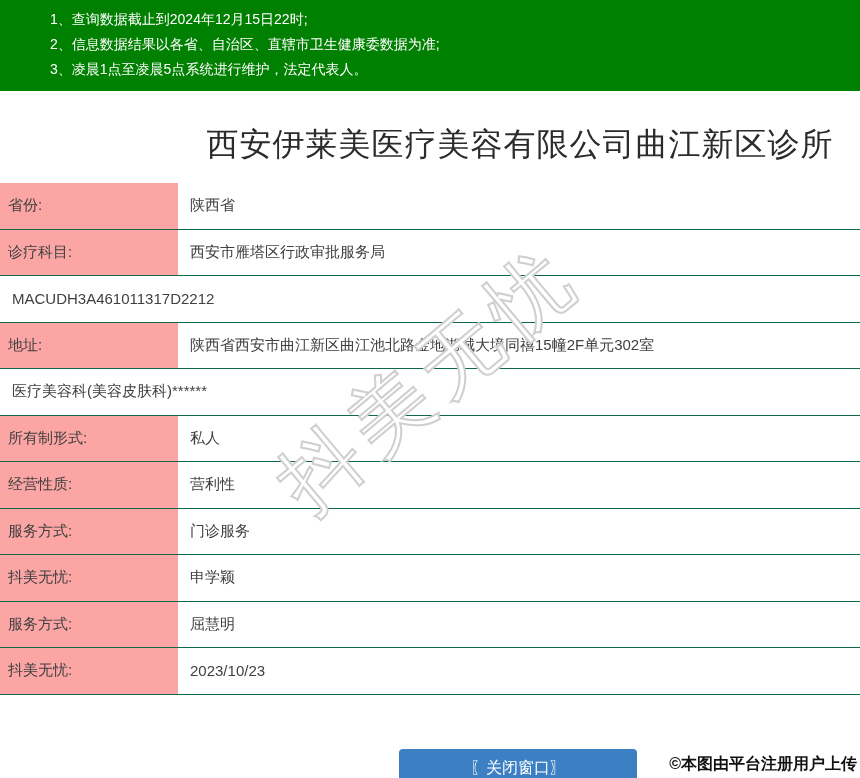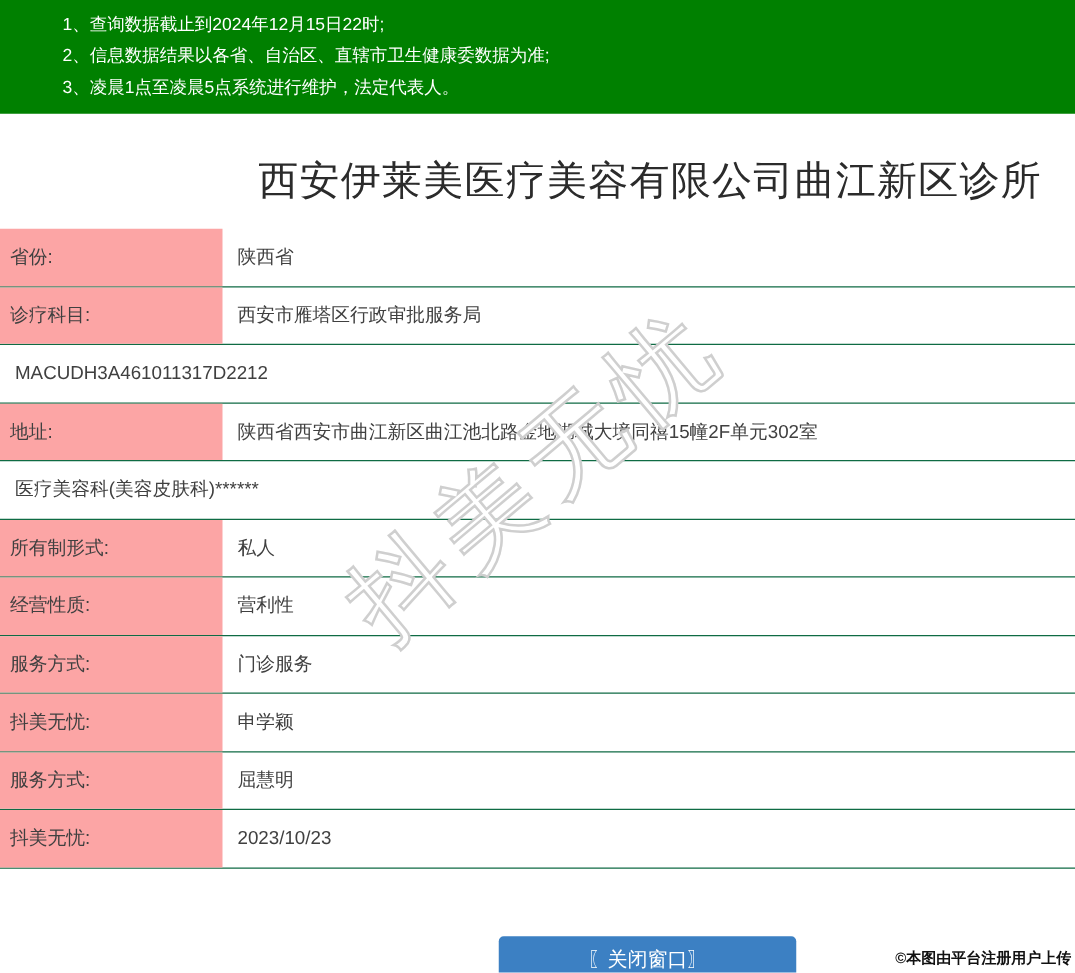--- a/index.html
+++ b/index.html
@@ -94,21 +94,21 @@
     text-shadow: 0 0 1px #cccccc;
     z-index: 5;
     pointer-events: none;
   }
 
   
   .credit {
     position: absolute;
     right: 3px;
     bottom: 3px;
-    font-size: 12px;
+    font-size: 16px;
     font-weight: bold;
     color: #111111;
     z-index: 6;
     text-shadow:
       -1px -1px 0 #ffffff, 1px -1px 0 #ffffff,
       -1px  1px 0 #ffffff, 1px  1px 0 #ffffff,
        0   -1px 0 #ffffff, 0    1px 0 #ffffff,
       -1px  0   0 #ffffff, 1px  0   0 #ffffff;
   }
 </style>

